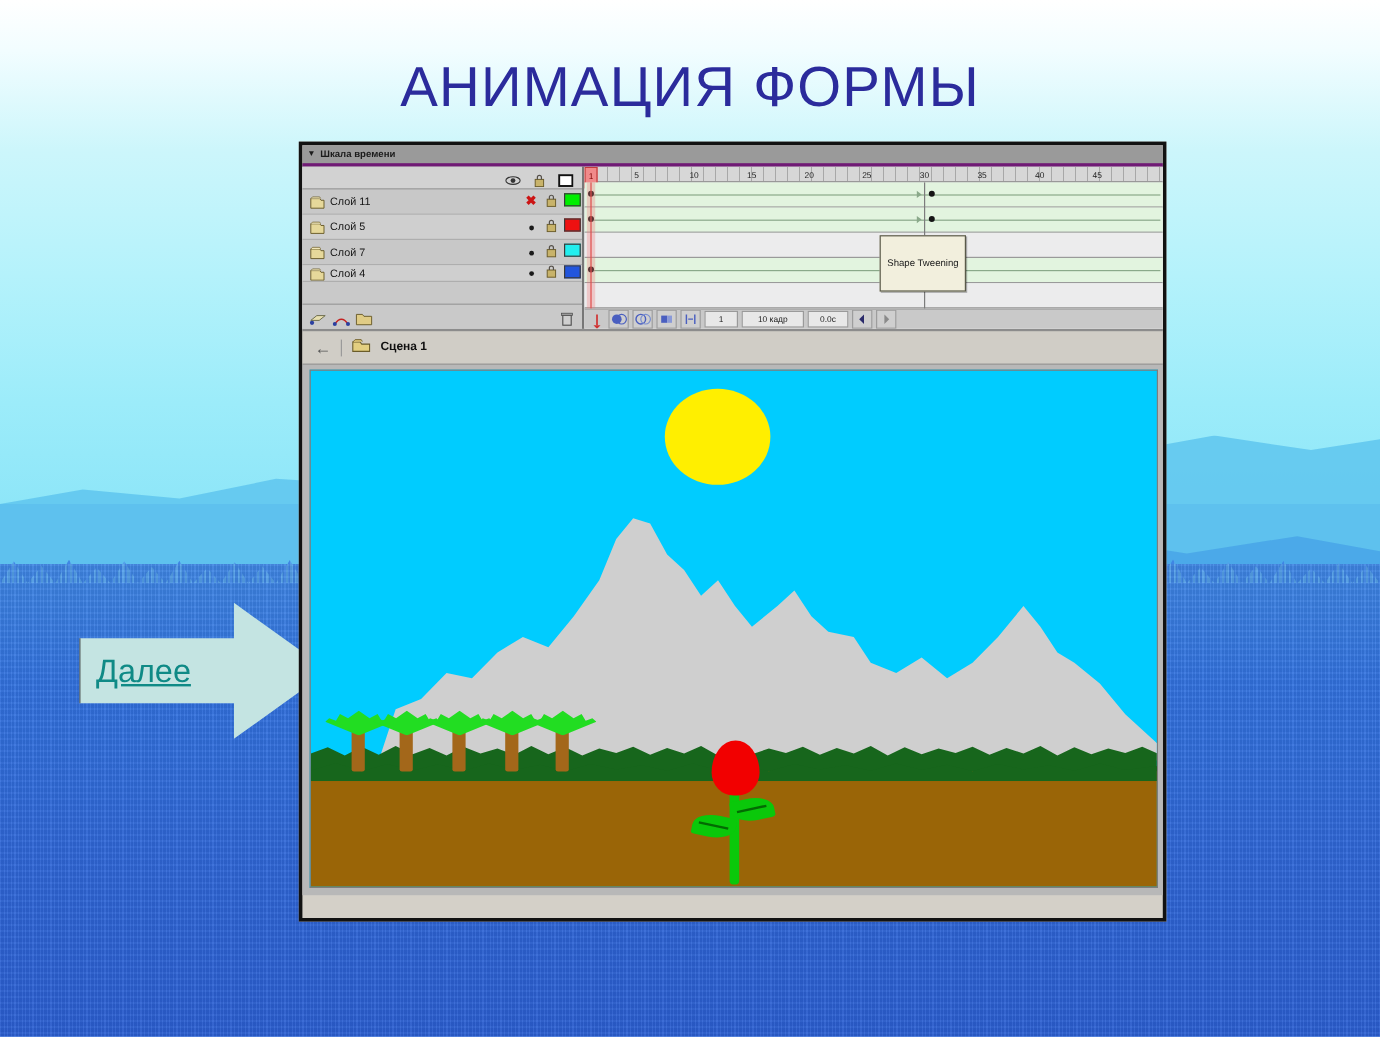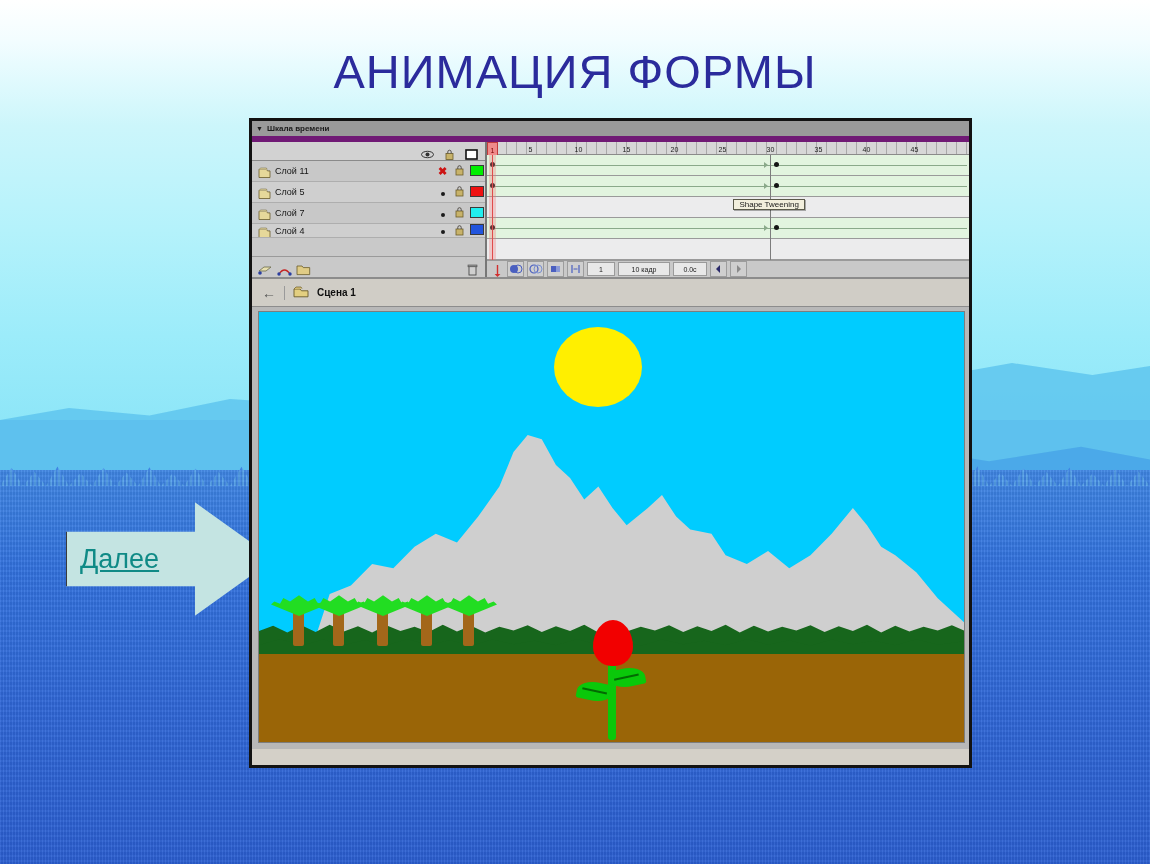--- a/index.html
+++ b/index.html
@@ -66,21 +66,21 @@
   }
 
   
   #flash-window{
     position:absolute;left:249px;top:118px;width:723px;height:650px;
     border:3px solid #121212;background:#d4d0c8;box-sizing:border-box;
   }
 
   
   .tl-title{
-    height:15px;background:#9a9a9a;border-bottom:6px solid #701a75;
+    height:15px;background:#9a9a9a;border-bottom:3px solid #701a75;
     display:flex;align-items:center;padding-left:4px;gap:4px;
     font-size:8px;color:#1b1b1b;font-weight:bold;
   }
   .tl-title .tri{font-size:7px;}
   .tl-body{display:flex;height:135px;background:#c9c9c9;}
 
   
   .layers-col{width:233px;border-right:2px solid #777;display:flex;flex-direction:column;background:#c9c9c9;}
   .layers-head{
     height:18px;background:#d2d2d2;border-bottom:1px solid #8a8a8a;
@@ -120,21 +120,21 @@
   .frow.tween{background:#e2f4df;}
   .frow.plain{background:#ececed;}
   .frow .tline{position:absolute;left:8px;right:2px;top:10px;height:1px;background:#8aa98a;}
   .frow .arrowhd{position:absolute;top:7px;width:0;height:0;border-left:4px solid #8aa98a;border-top:3px solid transparent;border-bottom:3px solid transparent;}
   .kf{position:absolute;top:7px;width:5px;height:5px;border-radius:50%;background:#151515;}
   .playhead-line{position:absolute;left:5px;top:0;bottom:0;width:1px;background:#e04b4b;}
   .playhead-band{position:absolute;left:2px;top:0;bottom:0;width:7px;background:rgba(240,120,120,.32);}
   .kfline{position:absolute;top:0;bottom:0;width:1px;background:#7c7c7c;}
   .tooltip{
     position:absolute;background:#f2efdd;border:1px solid #5a5a4a;
-    font-size:8px;color:#1a1a1a;padding:0 5px;white-space:nowrap;z-index:5;
+    font-size:8px;color:#1a1a1a;padding:18px 5px;white-space:nowrap;z-index:5;
     box-shadow:1px 1px 0 rgba(0,0,0,.3);
   }
   .frames-foot{
     height:20px;background:#c9c9c9;border-top:1px solid #9a9a9a;
     display:flex;align-items:center;gap:3px;padding:0 4px;
   }
   .fbtn{width:15px;height:14px;background:#cfcfcf;border:1px solid #9d9d9d;display:block;}
   .ffield{
     height:14px;background:#e8e8e8;border:1px solid #9a9a9a;
     font-size:7px;color:#1c1c1c;display:flex;align-items:center;justify-content:center;

